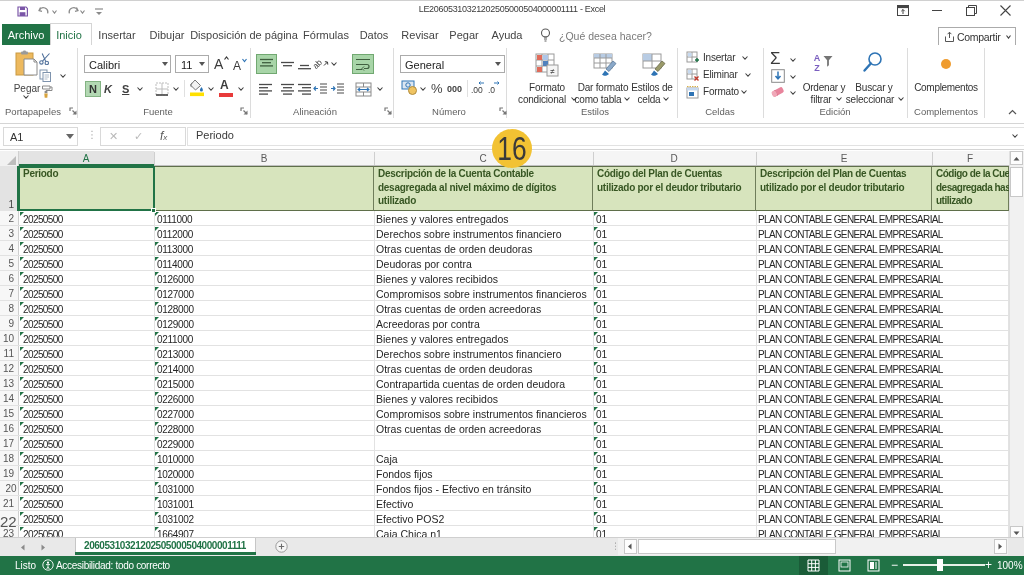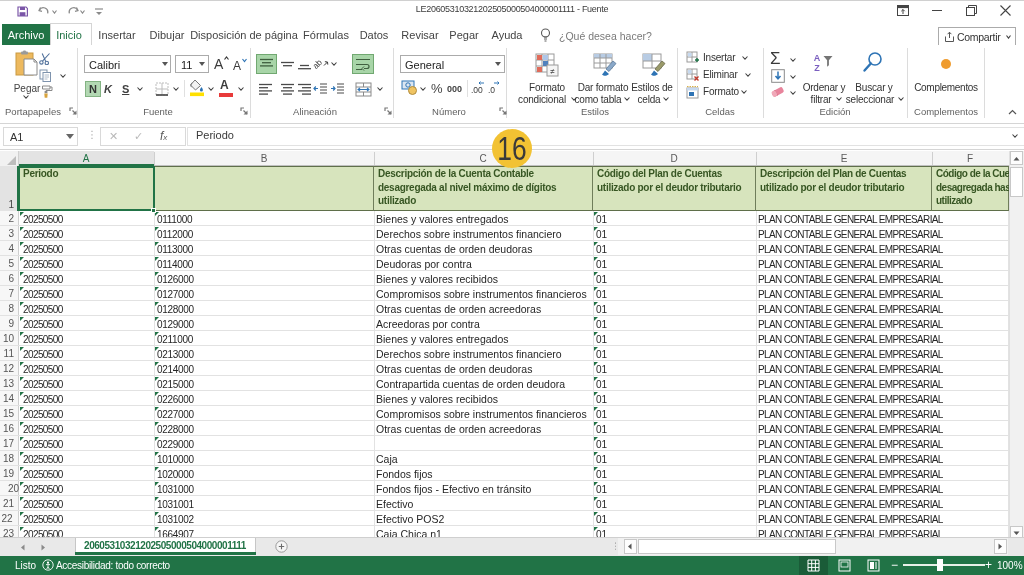--- a/index.html
+++ b/index.html
@@ -24,21 +24,21 @@
 <path d="M10.5 1.5 12 4.5l-3 .8" fill="none" stroke="#8a8a8a" stroke-width="1.2"></path>
 <path d="M11.7 4.3C10.5 2 8 1.2 6 2 3.7 2.9 2.8 5 3.4 7.4" fill="none" stroke="#8a8a8a" stroke-width="1.3"></path>
   </svg>
 <svg class="ab" style="left:80px;top:10px" width="5" height="4" viewBox="0 0 5 4">
     <path d="M.5.5 2.5 3.2 4.5.5" fill="none" stroke="#8a8a8a" stroke-width="1.1"></path>
   </svg>
 <svg class="ab" style="left:95px;top:8px" width="8" height="8" viewBox="0 0 8 8">
 <path d="M0 1h8" stroke="#8a8a8a" stroke-width="1.2"></path>
     <path d="M1 4l3 3 3-3z" fill="#8a8a8a"></path>
   </svg>
-<div class="tx" style="left:0;top:4px;width:1024px;text-align:center;font-size:9px;letter-spacing:-0.3px;color:#3b3b3b">LE20605310321202505000504000001111 - Fuente</div>
+<div class="tx" style="left:0;top:4px;width:1024px;text-align:center;font-size:9px;letter-spacing:-0.3px;color:#3b3b3b">LE20605310321202505000504000001111 - Excel</div>
 <svg class="ab" style="left:897px;top:5px" width="12" height="11" viewBox="0 0 12 11">
 <rect x=".5" y=".5" width="11" height="10" fill="none" stroke="#444" stroke-width="1"></rect>
 <rect x=".5" y=".5" width="11" height="2.6" fill="#444"></rect>
     <path d="M6 8.5V4.2M4.2 6 6 4.2 7.8 6" stroke="#fff" stroke-width="1" fill="none"></path>
 <path d="M6 9V4.5M4.3 6.2 6 4.5l1.7 1.7" stroke="#444" stroke-width="1" fill="none"></path>
   </svg>
 <div class="ab" style="left:932px;top:10px;width:10px;height:1.4px;background:#444"></div>
 <svg class="ab" style="left:966px;top:5px" width="11" height="11" viewBox="0 0 11 11">
 <rect x=".5" y="2.5" width="8" height="8" fill="none" stroke="#444"></rect>
     <path d="M2.5 2.5v-2h8v8h-2" fill="none" stroke="#444"></path>
@@ -619,21 +619,21 @@
 <div class="ab" style="left:20px;top:301px;width:0;height:0;border-top:4px solid #217346;border-right:4px solid transparent"></div>
 <div class="ab" style="left:155px;top:301px;width:0;height:0;border-top:4px solid #217346;border-right:4px solid transparent"></div>
 <div class="ab" style="left:594px;top:301px;width:0;height:0;border-top:4px solid #217346;border-right:4px solid transparent"></div>
 <div class="tx" style="left:23px;top:302.5px;font-size:10px;color:#262626;letter-spacing:-0.6px">20250500</div>
 <div class="tx" style="left:157px;top:302.5px;font-size:10px;color:#262626;letter-spacing:-0.3px">1020000</div>
 <div class="tx" style="left:376px;top:302px;font-size:10.5px;color:#262626">Fondos fijos</div>
 <div class="tx" style="left:596px;top:302.5px;font-size:10px;color:#262626">01</div>
 <div class="tx" style="left:758px;top:302.5px;font-size:10px;color:#262626;letter-spacing:-0.65px">PLAN CONTABLE GENERAL EMPRESARIAL</div>
 <div class="ab" style="left:19px;top:329px;width:990px;height:1px;background:#e2e2e2"></div>
 <div class="ab" style="left:0;top:329px;width:19px;height:1px;background:#e2e2e2"></div>
-<div class="tx" style="left:8px;top:317px;width:22px;text-align:left;font-size:10px;color:#555">20</div>
+<div class="tx" style="left:0;top:317px;width:22px;text-align:center;font-size:10px;color:#555">20</div>
 <div class="ab" style="left:20px;top:316px;width:0;height:0;border-top:4px solid #217346;border-right:4px solid transparent"></div>
 <div class="ab" style="left:155px;top:316px;width:0;height:0;border-top:4px solid #217346;border-right:4px solid transparent"></div>
 <div class="ab" style="left:594px;top:316px;width:0;height:0;border-top:4px solid #217346;border-right:4px solid transparent"></div>
 <div class="tx" style="left:23px;top:317.5px;font-size:10px;color:#262626;letter-spacing:-0.6px">20250500</div>
 <div class="tx" style="left:157px;top:317.5px;font-size:10px;color:#262626;letter-spacing:-0.3px">1031000</div>
 <div class="tx" style="left:376px;top:317px;font-size:10.5px;color:#262626">Fondos fijos - Efectivo en tránsito</div>
 <div class="tx" style="left:596px;top:317.5px;font-size:10px;color:#262626">01</div>
 <div class="tx" style="left:758px;top:317.5px;font-size:10px;color:#262626;letter-spacing:-0.65px">PLAN CONTABLE GENERAL EMPRESARIAL</div>
 <div class="ab" style="left:19px;top:344px;width:990px;height:1px;background:#e2e2e2"></div>
 <div class="ab" style="left:0;top:344px;width:19px;height:1px;background:#e2e2e2"></div>
@@ -641,21 +641,21 @@
 <div class="ab" style="left:20px;top:331px;width:0;height:0;border-top:4px solid #217346;border-right:4px solid transparent"></div>
 <div class="ab" style="left:155px;top:331px;width:0;height:0;border-top:4px solid #217346;border-right:4px solid transparent"></div>
 <div class="ab" style="left:594px;top:331px;width:0;height:0;border-top:4px solid #217346;border-right:4px solid transparent"></div>
 <div class="tx" style="left:23px;top:332.5px;font-size:10px;color:#262626;letter-spacing:-0.6px">20250500</div>
 <div class="tx" style="left:157px;top:332.5px;font-size:10px;color:#262626;letter-spacing:-0.3px">1031001</div>
 <div class="tx" style="left:376px;top:332px;font-size:10.5px;color:#262626">Efectivo</div>
 <div class="tx" style="left:596px;top:332.5px;font-size:10px;color:#262626">01</div>
 <div class="tx" style="left:758px;top:332.5px;font-size:10px;color:#262626;letter-spacing:-0.65px">PLAN CONTABLE GENERAL EMPRESARIAL</div>
 <div class="ab" style="left:19px;top:359px;width:990px;height:1px;background:#e2e2e2"></div>
 <div class="ab" style="left:0;top:359px;width:19px;height:1px;background:#e2e2e2"></div>
-<div class="tx" style="left:0;top:347px;width:14px;text-align:center;font-size:10px;color:#555">22</div>
+<div class="tx" style="left:0;top:347px;width:14px;text-align:left;font-size:15px;color:#555">22</div>
 <div class="ab" style="left:20px;top:346px;width:0;height:0;border-top:4px solid #217346;border-right:4px solid transparent"></div>
 <div class="ab" style="left:155px;top:346px;width:0;height:0;border-top:4px solid #217346;border-right:4px solid transparent"></div>
 <div class="ab" style="left:594px;top:346px;width:0;height:0;border-top:4px solid #217346;border-right:4px solid transparent"></div>
 <div class="tx" style="left:23px;top:347.5px;font-size:10px;color:#262626;letter-spacing:-0.6px">20250500</div>
 <div class="tx" style="left:157px;top:347.5px;font-size:10px;color:#262626;letter-spacing:-0.3px">1031002</div>
 <div class="tx" style="left:376px;top:347px;font-size:10.5px;color:#262626">Efectivo POS2</div>
 <div class="tx" style="left:596px;top:347.5px;font-size:10px;color:#262626">01</div>
 <div class="tx" style="left:758px;top:347.5px;font-size:10px;color:#262626;letter-spacing:-0.65px">PLAN CONTABLE GENERAL EMPRESARIAL</div>
 
 <div class="tx" style="left:0;top:362px;width:14px;text-align:right;font-size:10px;color:#555">23</div>

